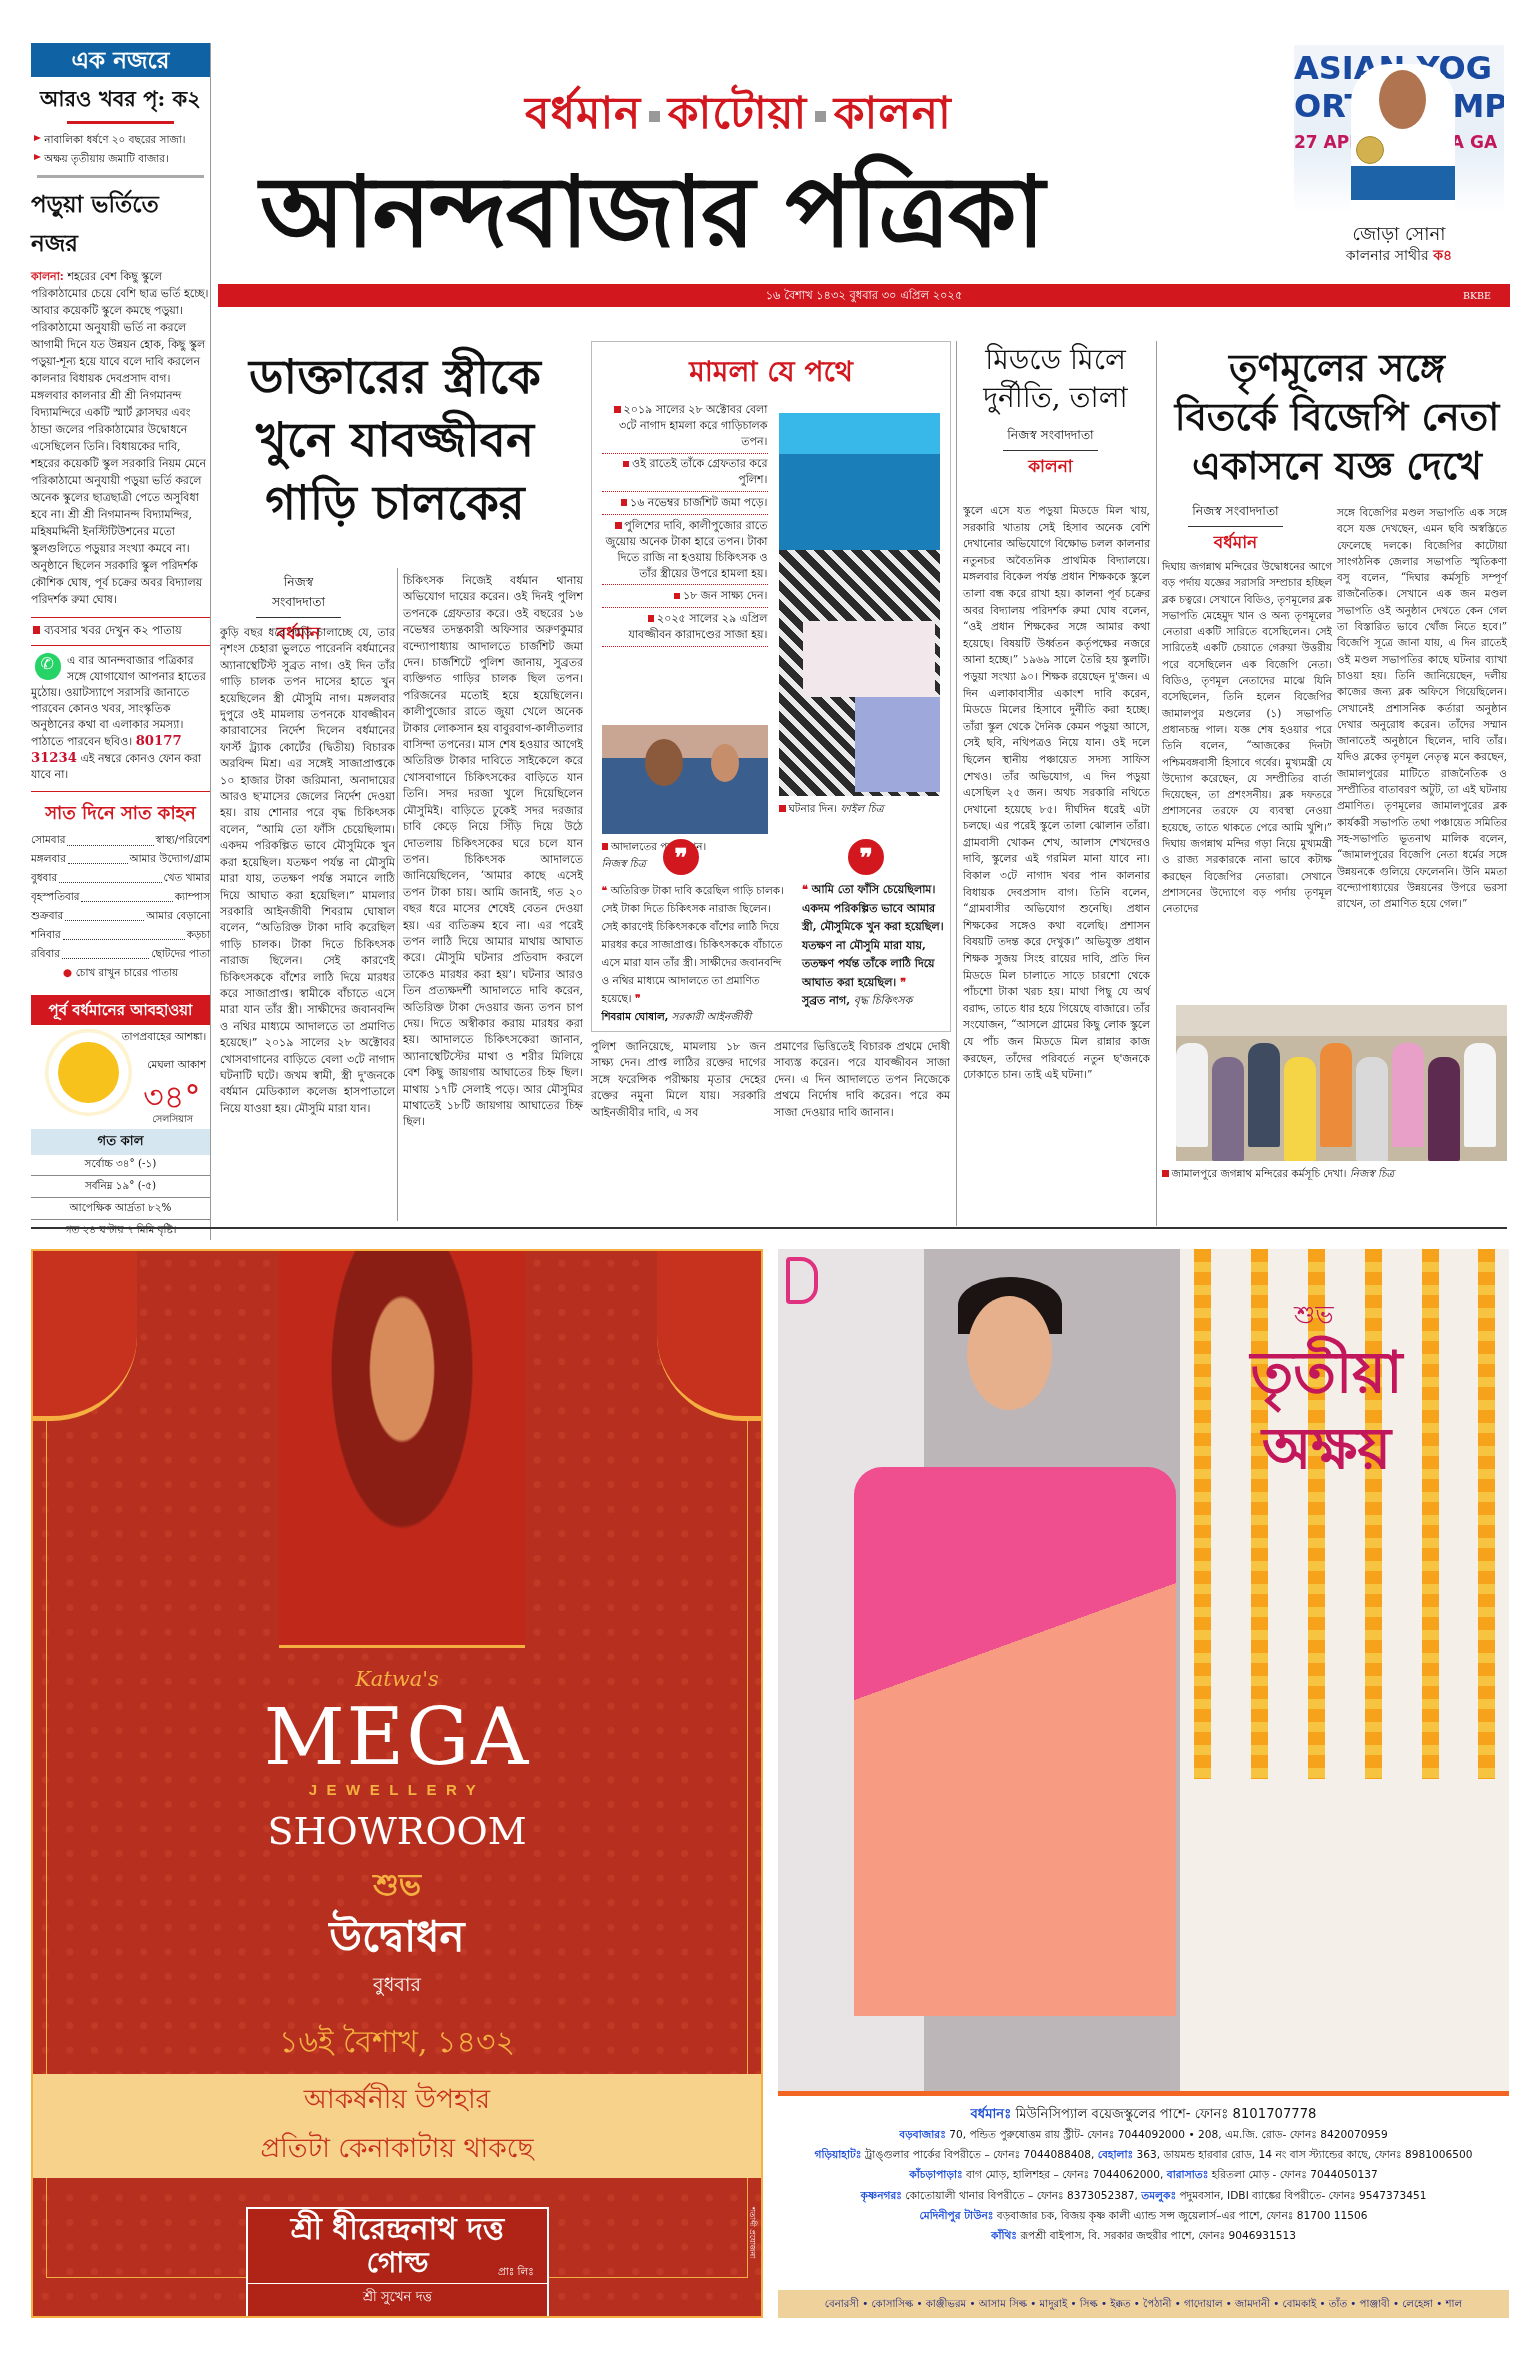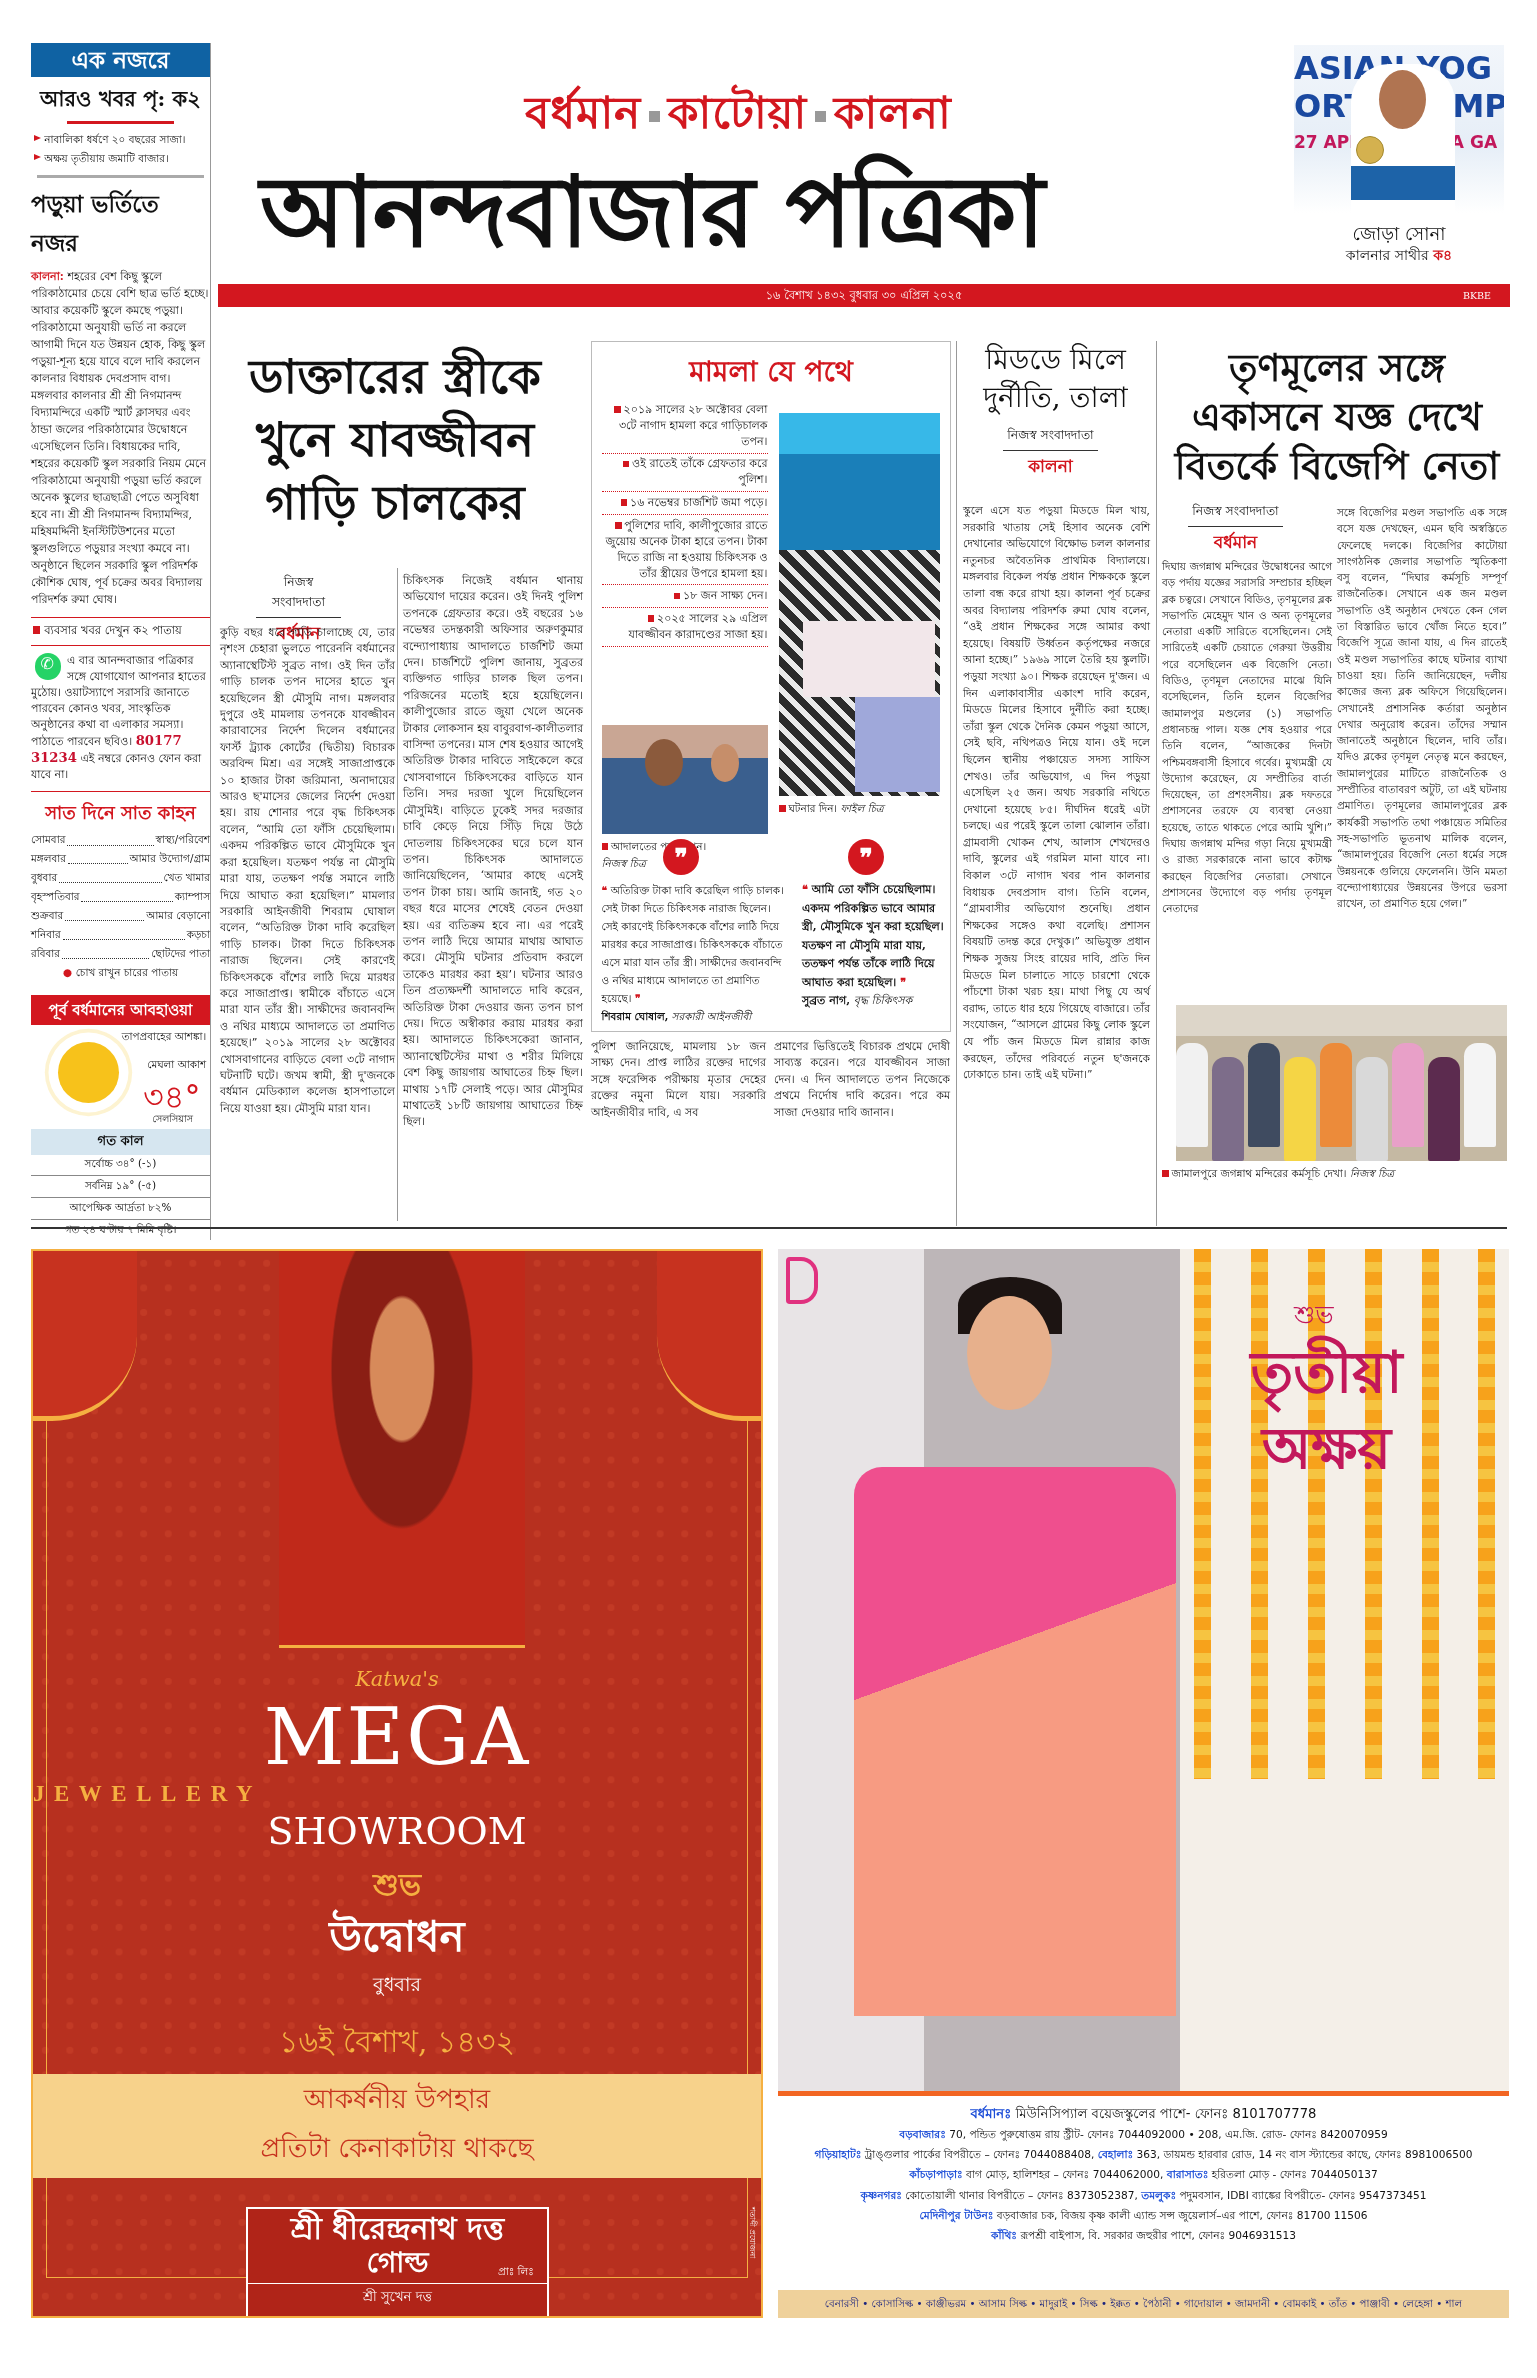--- a/index.html
+++ b/index.html
@@ -89,21 +89,21 @@
 #crowd .p{position:absolute;border-radius:13.2px 13.2px 1.9px 1.9px}
 
 #ad1{left:31px;top:1249px;width:732px;height:1069px;background:#b7301f;background-image:radial-gradient(circle at 50% 50%,#c23a25 0 20%,transparent 21%);background-size:24.6px 24.6px;border:2.8px solid #f5b041;overflow:hidden}
 #ad1 .inner{position:absolute;left:13.2px;top:0;right:13.2px;bottom:38px;border-left:1.9px solid #f5b041;border-right:1.9px solid #f5b041;border-bottom:1.9px solid #f5b041}
 #ad1 .curtainL,#ad1 .curtainR{position:absolute;top:0;width:104px;height:170px;background:#c7321f;border-bottom:5.7px solid #f5b041}
 #ad1 .curtainL{left:0;border-radius:0 0 85px 0}
 #ad1 .curtainR{right:0;border-radius:0 0 0 85px}
 #ad1 .model{position:absolute;left:246px;top:0;width:246px;height:397px;background:radial-gradient(ellipse at 50% 30%,#d78a5a 0 18%,#8a1e14 19% 40%,#c0291a 41% 100%);border-bottom:3.8px solid #f5b041}
 #ad1 .katwa{position:absolute;top:416px;width:100%;text-align:center;color:#f5b041;font-style:italic;font-size:21px}
 #ad1 .mega{position:absolute;top:440px;width:100%;text-align:center;color:#fff;font-size:79px;font-family:"DejaVu Serif",serif;letter-spacing:1.9px}
-#ad1 .jew{position:absolute;top:530px;width:100%;text-align:left;color:#f5b041;font-size:23px;font-weight:bold;letter-spacing:9.5px;font-family:Liberation Serif, serif}
+#ad1 .jew{position:absolute;top:530px;width:100%;text-align:center;color:#f5b041;font-size:15px;font-weight:bold;letter-spacing:9.5px;font-family:Liberation Sans, sans-serif}
 #ad1 .show{position:absolute;top:558px;width:100%;text-align:center;color:#fff;font-size:38px;font-family:"DejaVu Serif",serif}
 #ad1 .shubho{position:absolute;top:610px;width:100%;text-align:center;color:#f5b041;font-size:30px;font-weight:bold}
 #ad1 .udbodhan{position:absolute;top:653px;width:100%;text-align:center;color:#fff;font-size:42px;font-weight:bold}
 #ad1 .day{position:absolute;top:719px;width:100%;text-align:center;color:#fff;font-size:19px}
 #ad1 .date{position:absolute;top:767px;width:100%;text-align:center;color:#f5b041;font-size:30px}
 #ad1 .gift{position:absolute;top:823px;left:0;right:0;height:104px;background:#f7d28b;text-align:center;color:#c7321f;font-size:26.5px;line-height:49px}
 #ad1 .brand{position:absolute;top:956px;left:213px;width:303px;height:114px;background:#b02418;border:2.8px double #fff;color:#fff;text-align:center}
 #ad1 .brand .b1{font-size:30px;font-weight:bold;line-height:40px}
 #ad1 .brand .b2{font-size:28px;font-weight:bold;line-height:28px}
 #ad1 .brand .pl{position:absolute;right:13.2px;top:55px;font-size:10.4px}
@@ -283,22 +283,22 @@
 </div>
 <div class="abs" style="left:1003px;top:426px;width:95px">
   <div class="byline">নিজস্ব সংবাদদাতা</div>
   <div class="place">কালনা</div>
 </div>
 <div class="abs body" style="left:963px;top:502px;width:187px;font-size:10.6px;line-height:16.6px">স্কুলে এসে যত পড়ুয়া মিডডে মিল খায়, সরকারি খাতায় সেই হিসাব অনেক বেশি দেখানোর অভিযোগে বিক্ষোভ চলল কালনার নতুনচর অবৈতনিক প্রাথমিক বিদ্যালয়ে। মঙ্গলবার বিকেল পর্যন্ত প্রধান শিক্ষককে স্কুলে তালা বন্ধ করে রাখা হয়। কালনা পূর্ব চক্রের অবর বিদ্যালয় পরিদর্শক রুমা ঘোষ বলেন, “ওই প্রধান শিক্ষকের সঙ্গে আমার কথা হয়েছে। বিষয়টি উর্ধ্বতন কর্তৃপক্ষের নজরে আনা হচ্ছে।” ১৯৬৯ সালে তৈরি হয় স্কুলটি। পড়ুয়া সংখ্যা ৯০। শিক্ষক রয়েছেন দু'জন। এ দিন এলাকাবাসীর একাংশ দাবি করেন, মিডডে মিলের হিসাবে দুর্নীতি করা হচ্ছে। তাঁরা স্কুল থেকে দৈনিক কেমন পড়ুয়া আসে, সেই ছবি, নথিপত্রও নিয়ে যান। ওই দলে ছিলেন স্থানীয় পঞ্চায়েত সদস্য সাফিস শেখও। তাঁর অভিযোগ, এ দিন পড়ুয়া এসেছিল ২৫ জন। অথচ সরকারি নথিতে দেখানো হয়েছে ৮৫। দীর্ঘদিন ধরেই এটা চলছে। এর পরেই স্কুলে তালা ঝোলান তাঁরা। গ্রামবাসী খোকন শেখ, আলাস শেখদেরও দাবি, স্কুলের এই গরমিল মানা যাবে না। বিকাল ৩টে নাগাদ খবর পান কালনার বিধায়ক দেবপ্রসাদ বাগ। তিনি বলেন, “গ্রামবাসীর অভিযোগ শুনেছি। প্রধান শিক্ষকের সঙ্গেও কথা বলেছি। প্রশাসন বিষয়টি তদন্ত করে দেখুক।” অভিযুক্ত প্রধান শিক্ষক সুজয় সিংহ রায়ের দাবি, প্রতি দিন মিডডে মিল চালাতে সাড়ে চারশো থেকে পাঁচশো টাকা খরচ হয়। মাথা পিছু যে অর্থ বরাদ্দ, তাতে ধার হয়ে গিয়েছে বাজারে। তাঁর সংযোজন, “আসলে গ্রামের কিছু লোক স্কুলে যে পাঁচ জন মিডডে মিল রান্নার কাজ করছেন, তাঁদের পরিবর্তে নতুন ছ'জনকে ঢোকাতে চান। তাই এই ঘটনা।”</div>
 
 <div class="vline" style="left:1156px;top:341px;height:885px"></div>
 <div class="abs" style="left:1162px;top:343px;width:350px">
   <div class="h1c">তৃণমূলের সঙ্গে</div>
+  <div class="h1c">বিতর্কে বিজেপি নেতা</div>
   <div class="h1c">একাসনে যজ্ঞ দেখে</div>
-  <div class="h1c">বিতর্কে বিজেপি নেতা</div>
 </div>
 <div class="abs" style="left:1188px;top:502px;width:95px">
   <div class="byline">নিজস্ব সংবাদদাতা</div>
   <div class="place">বর্ধমান</div>
 </div>
 <div class="abs body" style="left:1162px;top:558px;width:170px;font-size:10.4px;line-height:16.3px">দিঘায় জগন্নাথ মন্দিরের উদ্বোধনের আগে বড় পর্দায় যজ্ঞের সরাসরি সম্প্রচার হচ্ছিল ব্লক চত্বরে। সেখানে বিডিও, তৃণমূলের ব্লক সভাপতি মেহেমুদ খান ও অন্য তৃণমূলের নেতারা একটি সারিতে বসেছিলেন। সেই সারিতেই একটি চেয়াতে গেরুয়া উত্তরীয় পরে বসেছিলেন এক বিজেপি নেতা। বিডিও, তৃণমূল নেতাদের মাঝে যিনি বসেছিলেন, তিনি হলেন বিজেপির জামালপুর মণ্ডলের (১) সভাপতি প্রধানচন্দ্র পাল। যজ্ঞ শেষ হওয়ার পরে তিনি বলেন, “আজকের দিনটা পশ্চিমবঙ্গবাসী হিসাবে গর্বের। মুখ্যমন্ত্রী যে উদ্যোগ করেছেন, যে সম্প্রীতির বার্তা দিয়েছেন, তা প্রশংসনীয়। ব্লক দফতরে প্রশাসনের তরফে যে ব্যবস্থা নেওয়া হয়েছে, তাতে থাকতে পেরে আমি খুশি।” দিঘায় জগন্নাথ মন্দির গড়া নিয়ে মুখ্যমন্ত্রী ও রাজ্য সরকারকে নানা ভাবে কটাক্ষ করছেন বিজেপির নেতারা। সেখানে প্রশাসনের উদ্যোগে বড় পর্দায় তৃণমূল নেতাদের</div>
 <div class="abs body" style="left:1337px;top:504px;width:170px;font-size:10.4px;line-height:16.3px">সঙ্গে বিজেপির মণ্ডল সভাপতি এক সঙ্গে বসে যজ্ঞ দেখছেন, এমন ছবি অস্বস্তিতে ফেলেছে দলকে। বিজেপির কাটোয়া সাংগঠনিক জেলার সভাপতি স্মৃতিকণা বসু বলেন, “দিঘার কর্মসূচি সম্পূর্ণ রাজনৈতিক। সেখানে এক জন মণ্ডল সভাপতি ওই অনুষ্ঠান দেখতে কেন গেল তা বিস্তারিত ভাবে খোঁজ নিতে হবে।” বিজেপি সূত্রে জানা যায়, এ দিন রাতেই ওই মণ্ডল সভাপতির কাছে ঘটনার ব্যাখা চাওয়া হয়। তিনি জানিয়েছেন, দলীয় কাজের জন্য ব্লক অফিসে গিয়েছিলেন। সেখানেই প্রশাসনিক কর্তারা অনুষ্ঠান দেখার অনুরোধ করেন। তাঁদের সম্মান জানাতেই অনুষ্ঠানে ছিলেন, দাবি তাঁর। যদিও ব্লকের তৃণমূল নেতৃত্ব মনে করছেন, জামালপুরের মাটিতে রাজনৈতিক ও সম্প্রীতির বাতাবরণ অটুট, তা এই ঘটনায় প্রমাণিত। তৃণমূলের জামালপুরের ব্লক কার্যকরী সভাপতি তথা পঞ্চায়েত সমিতির সহ-সভাপতি ভূতনাথ মালিক বলেন, “জামালপুরের বিজেপি নেতা ধর্মের সঙ্গে উন্নয়নকে গুলিয়ে ফেলেননি। উনি মমতা বন্দ্যোপাধ্যায়ের উন্নয়নের উপরে ভরসা রাখেন, তা প্রমাণিত হয়ে গেল।”</div>
 <div id="crowd" class="abs">
     <div class="p" style="left: 0px; top: 38px; width: 32px; height: 104px; background: rgb(241, 241, 241);"></div>
     <div class="p" style="left: 36px; top: 52px; width: 32px; height: 104px; background: rgb(125, 109, 138);"></div>

